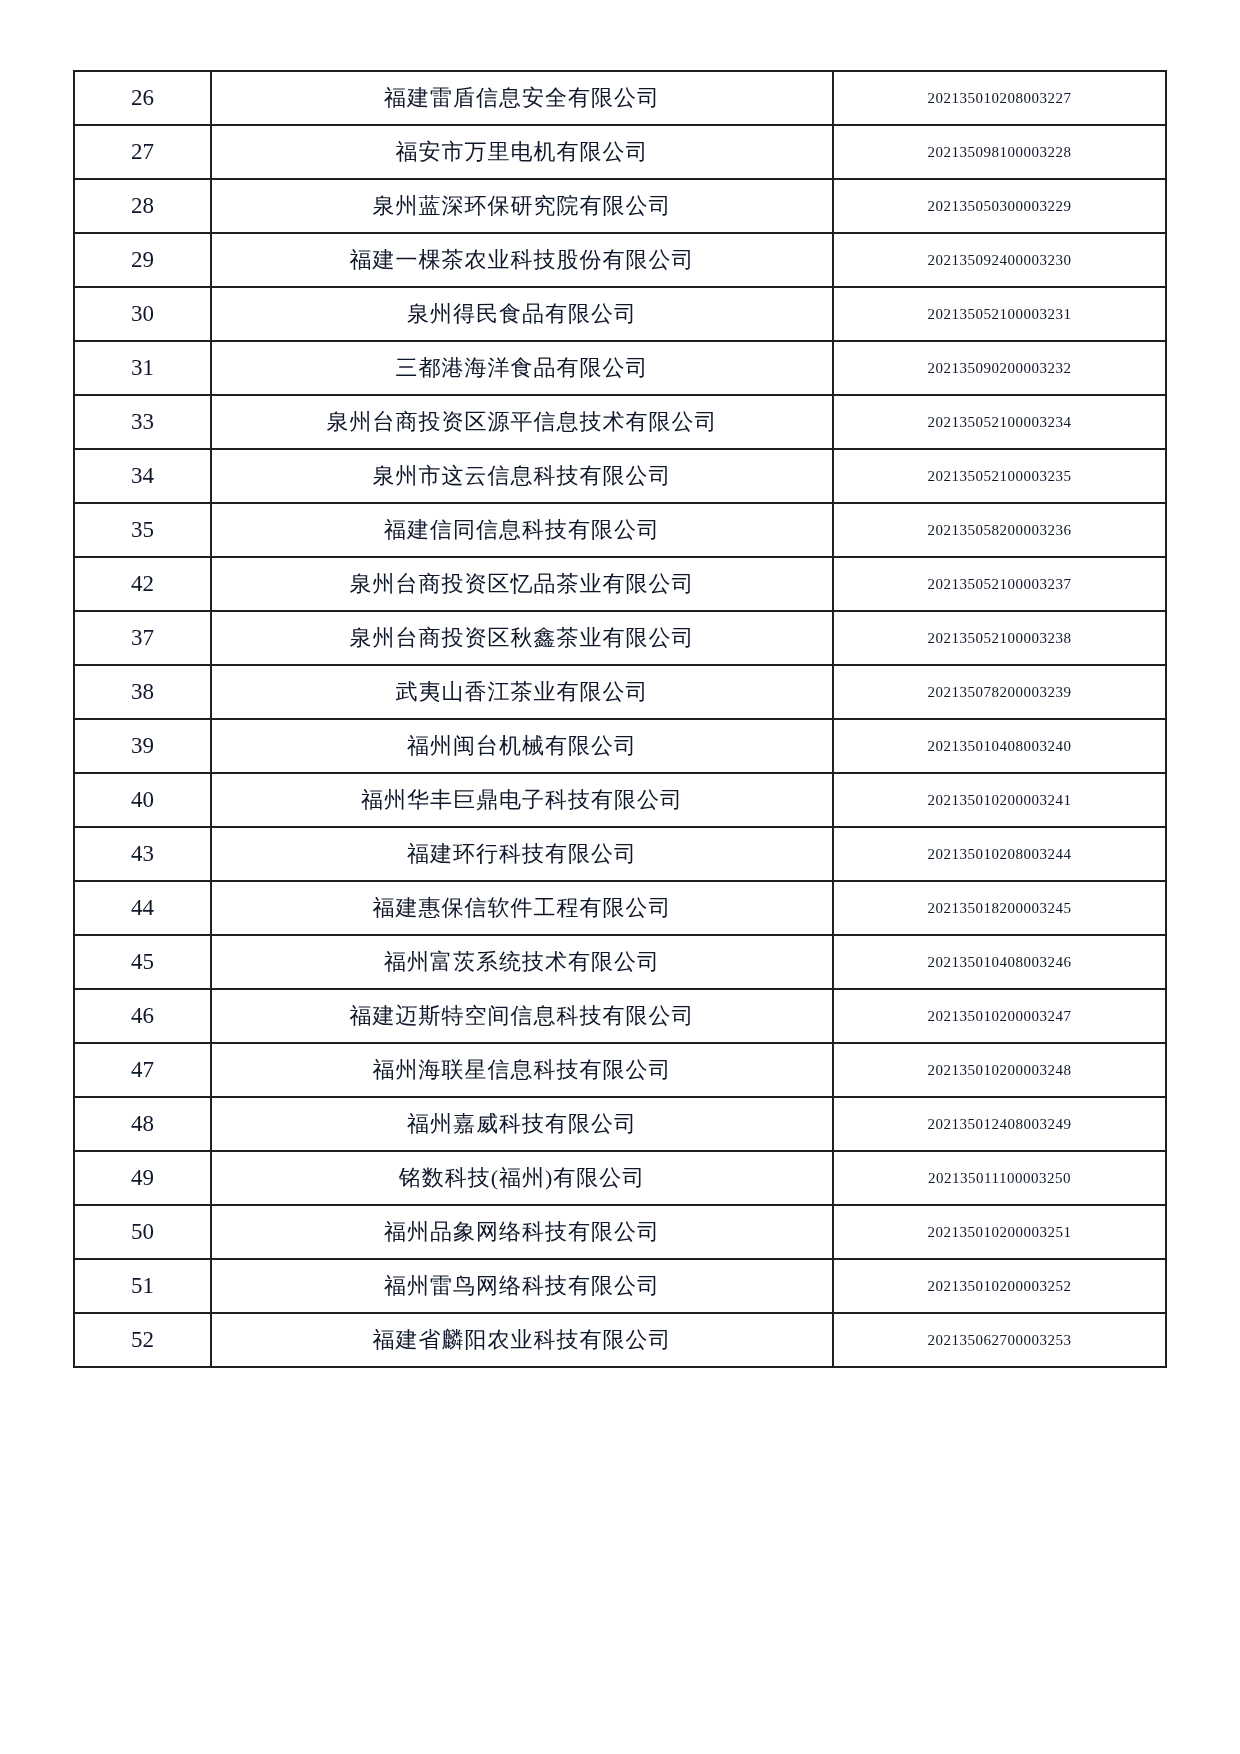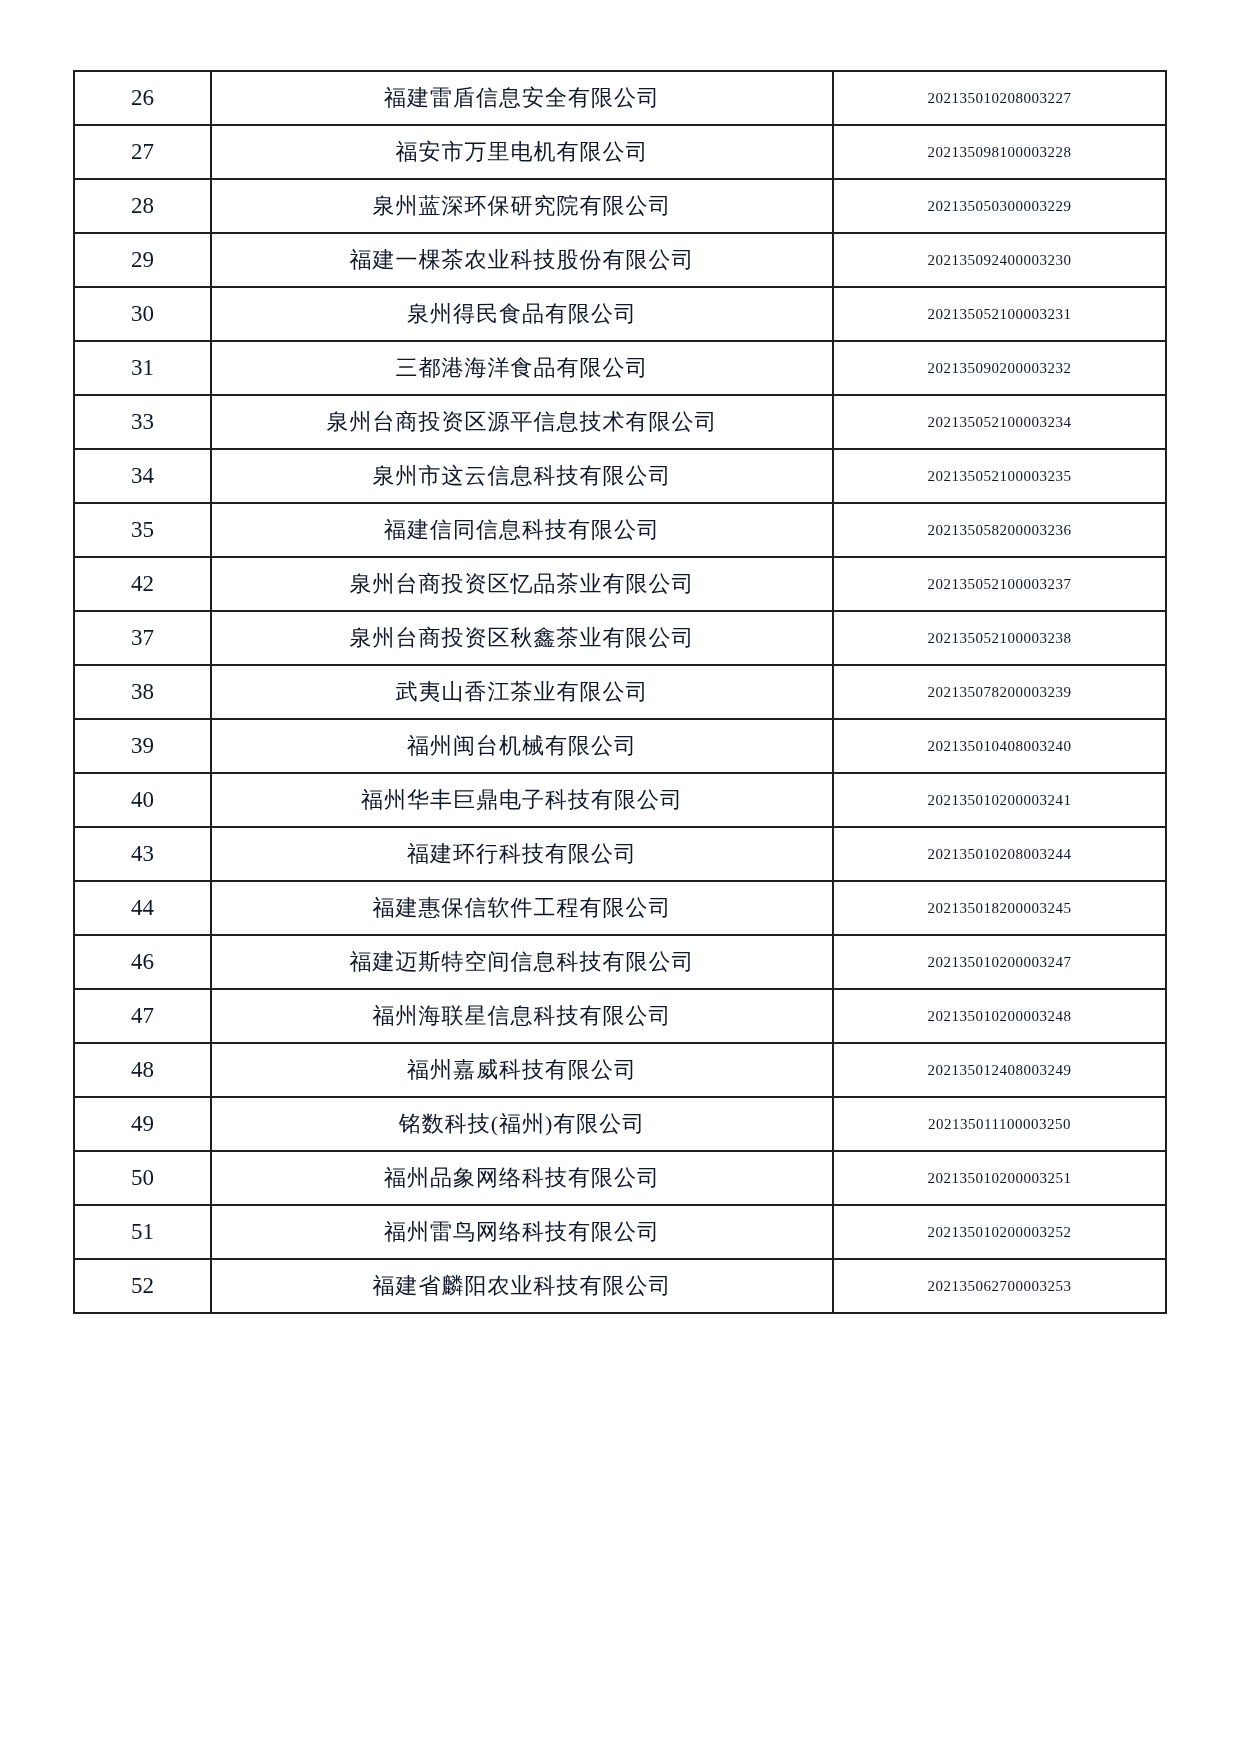--- a/index.html
+++ b/index.html
@@ -131,20 +131,25 @@
           <td class="cell-index">43</td>
           <td class="cell-name">福建环行科技有限公司</td>
           <td class="cell-number">202135010208003244</td>
         </tr>
         <tr>
           <td class="cell-index">44</td>
           <td class="cell-name">福建惠保信软件工程有限公司</td>
           <td class="cell-number">202135018200003245</td>
         </tr>
         <tr>
+          <td class="cell-index">45</td>
+          <td class="cell-name">福州富茨系统技术有限公司</td>
+          <td class="cell-number">202135010408003246</td>
+        </tr>
+        <tr>
           <td class="cell-index">46</td>
           <td class="cell-name">福建迈斯特空间信息科技有限公司</td>
           <td class="cell-number">202135010200003247</td>
         </tr>
         <tr>
           <td class="cell-index">47</td>
           <td class="cell-name">福州海联星信息科技有限公司</td>
           <td class="cell-number">202135010200003248</td>
         </tr>
         <tr>

